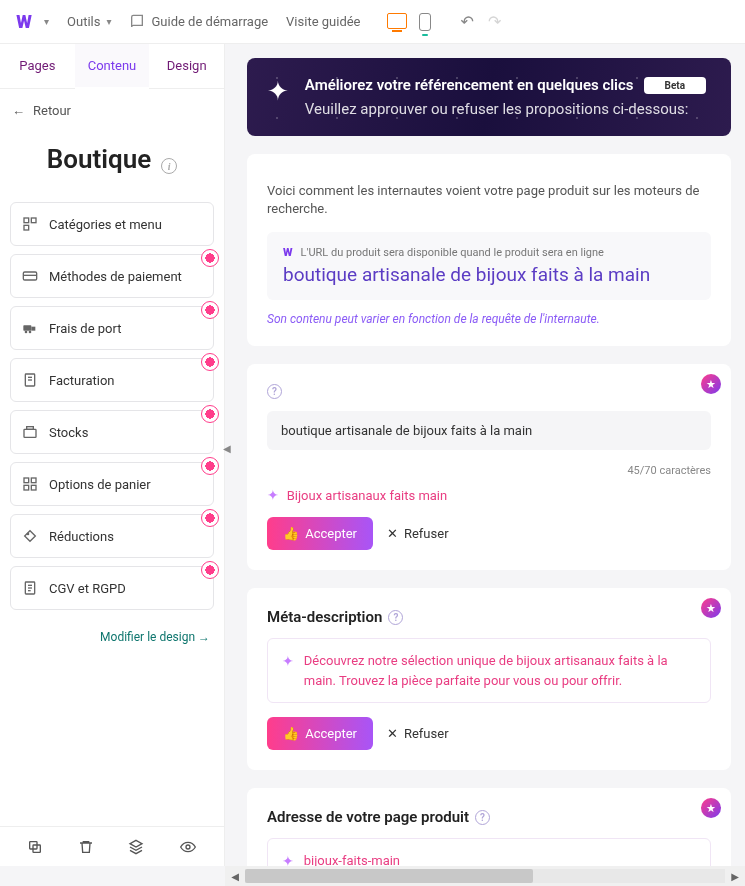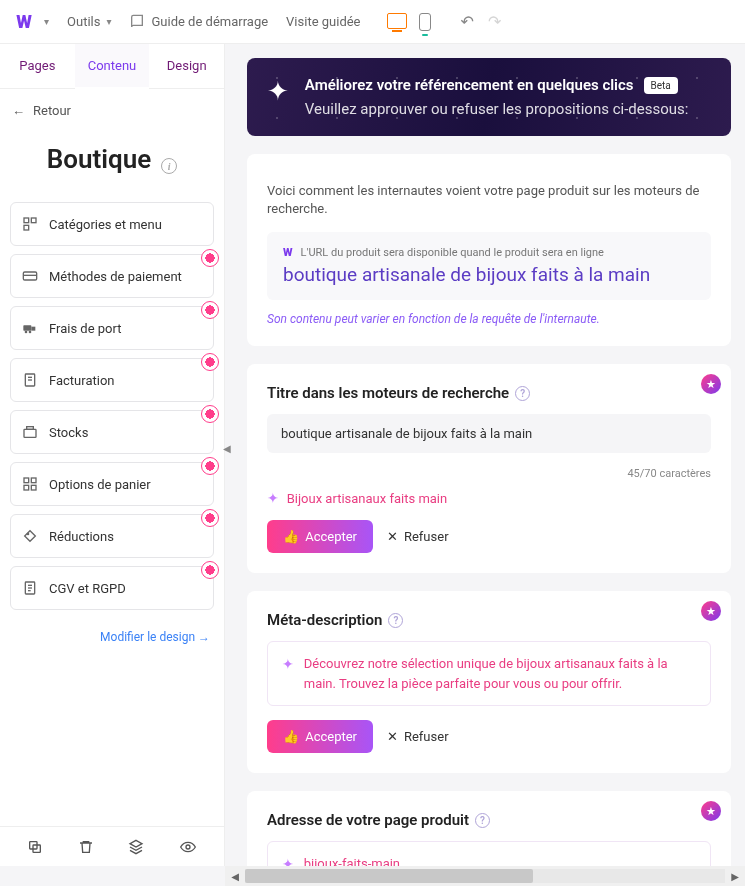--- a/index.html
+++ b/index.html
@@ -23,31 +23,31 @@
 .tabs{display:flex;border-bottom:1px solid #eee}
 .tab{flex:1;text-align:center;padding:14px 0;font-size:13px;color:#701a75;cursor:pointer}
 .tab.active{color:#7c3aed;background:#faf9fc;border-bottom:2px solid #fff;margin-bottom:-1px}
 .back{display:flex;align-items:center;gap:8px;padding:14px 12px 8px;color:#555;font-size:13px;cursor:pointer}
 .page-title{font-size:26px;font-weight:600;color:#222;text-align:center;padding:18px 0 28px;display:flex;align-items:flex-end;justify-content:center;gap:10px}
 .info-circ{width:16px;height:16px;border:1.5px solid #aaa;border-radius:50%;display:inline-flex;align-items:center;justify-content:center;font-size:10px;color:#aaa;font-style:italic;font-family:serif}
 .menu-list{padding:0 10px;display:flex;flex-direction:column;gap:8px}
 .menu-item{display:flex;align-items:center;gap:10px;padding:12px 10px;border:1px solid #e5e5e8;border-radius:6px;font-size:13px;color:#333;cursor:pointer;position:relative;background:#fff}
 .menu-icon{width:18px;height:18px;display:flex;align-items:center;justify-content:center;color:#666}
 .star-badge{position:absolute;right:-6px;top:-6px;width:18px;height:18px;border-radius:50%;background:radial-gradient(circle,#ff3d8b 40%,#fff 42%);border:1.5px solid #ff3d8b;display:flex;align-items:center;justify-content:center;color:#ff3d8b;font-size:10px}
-.modify-link{color:#3b82f6;font-size:12px;text-align:right;padding:20px 14px;cursor:pointer}
+.modify-link{color:#0f766e;font-size:12px;text-align:right;padding:20px 14px;cursor:pointer}
 .sb-footer{position:absolute;bottom:0;left:0;right:0;height:40px;border-top:1px solid #eee;display:flex;align-items:center;justify-content:space-around;padding:0 10px}
 .sbf-icon{color:#555;font-size:16px}
 .collapse-handle{position:absolute;left:223px;top:50%;font-size:10px;color:#888;cursor:pointer;z-index:5}
 .main{flex:1;overflow-y:auto;overflow-x:hidden;padding:14px 14px 14px 22px}
 .banner{background:linear-gradient(100deg,#2d1b4e 0%,#1a0f3d 50%,#2d1b4e 100%);border-radius:8px;padding:18px 20px;color:#fff;display:flex;gap:16px;align-items:flex-start;position:relative;margin-bottom:18px}
 .banner::before{content:"";position:absolute;inset:0;background-image:radial-gradient(#fff 1px,transparent 1px);background-size:60px 40px;opacity:.2;border-radius:8px}
 .banner-spark{font-size:26px;color:#fff;z-index:1}
 .banner-txt{z-index:1;flex:1}
 .banner-title{font-size:15px;font-weight:600;display:flex;align-items:flex-end;gap:10px}
-.beta{background:#fff;color:#333;font-size:10px;font-weight:400;padding:3px 7px;border-radius:4px}
+.beta{background:#fff;color:#333;font-size:10px;font-weight:700;padding:3px 21px;border-radius:4px}
 .banner-sub{font-size:15px;opacity:.85;margin-top:6px}
 .card{background:#fff;border-radius:8px;padding:20px;margin-bottom:18px;position:relative}
 .card-title{font-size:15px;font-weight:600;color:#222;display:flex;align-items:center;gap:6px}
 .help-circ{width:15px;height:15px;border:1.5px solid #b0a5d8;border-radius:50%;display:inline-flex;align-items:center;justify-content:center;font-size:10px;color:#b0a5d8}
 .card-desc{font-size:13px;color:#555;margin-top:8px;line-height:1.4}
 .preview-box{background:#f8f8fa;border-radius:6px;padding:14px 16px;margin-top:14px}
 .preview-url{font-size:11px;color:#777;display:flex;align-items:center;gap:8px}
 .preview-title{color:#5b3cc4;font-size:19px;margin-top:4px}
 .card-note{font-size:12px;color:#8b5cf6;font-style:italic;margin-top:12px}
 .ai-badge{position:absolute;top:10px;right:10px;width:20px;height:20px;border-radius:50%;background:linear-gradient(135deg,#ff3d8b,#7c3aed);display:flex;align-items:center;justify-content:center;color:#fff;font-size:11px}
@@ -249,21 +249,20 @@
           <span>L'URL du produit sera disponible quand le produit sera en ligne</span>
         </div>
         <div class="preview-title">boutique artisanale de bijoux faits à la main</div>
       </div>
       <div class="card-note">Son contenu peut varier en fonction de la requête de l'internaute.</div>
     </div>
 
     <div class="card">
       <div class="ai-badge">★</div>
       <div class="card-title">
-        <span>Titre dans les moteurs de recherche</span>
         <span class="help-circ">?</span>
       </div>
       <div class="input-box">boutique artisanale de bijoux faits à la main</div>
       <div class="char-count">45/70 caractères</div>
       <div class="suggestion">
         <span class="spark-sm">✦</span>
         <span>Bijoux artisanaux faits main</span>
       </div>
       <div class="actions">
         <button class="btn-accept">

